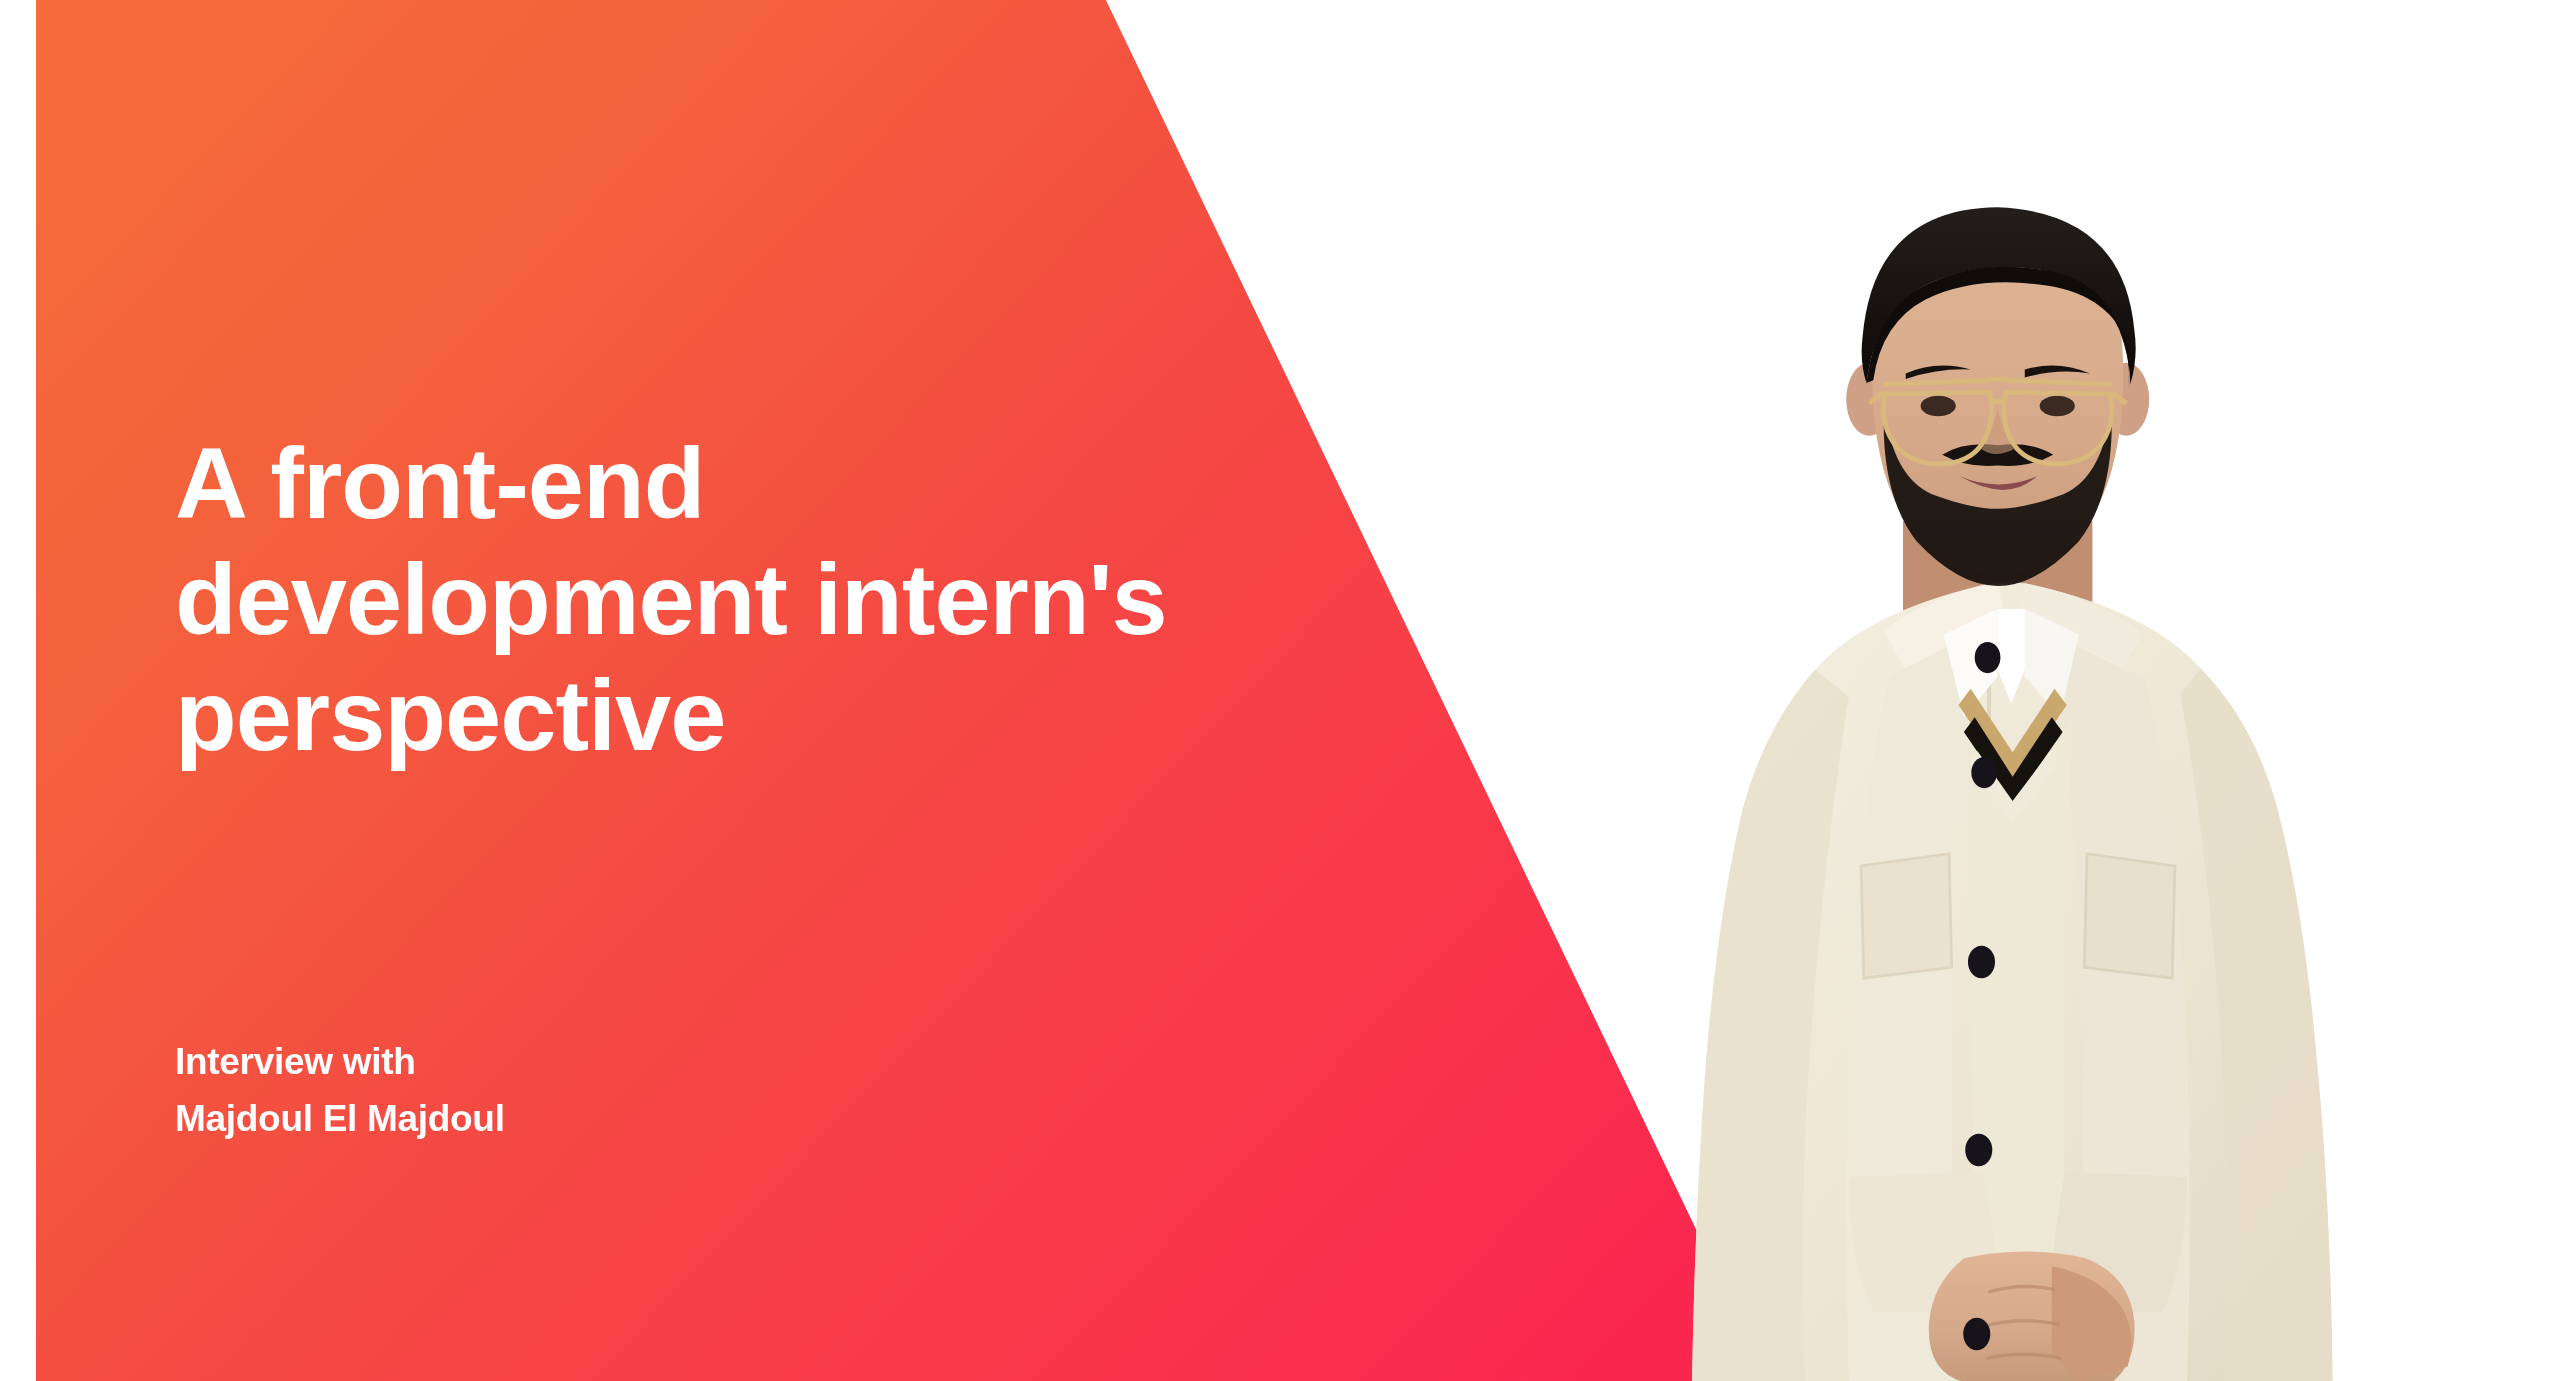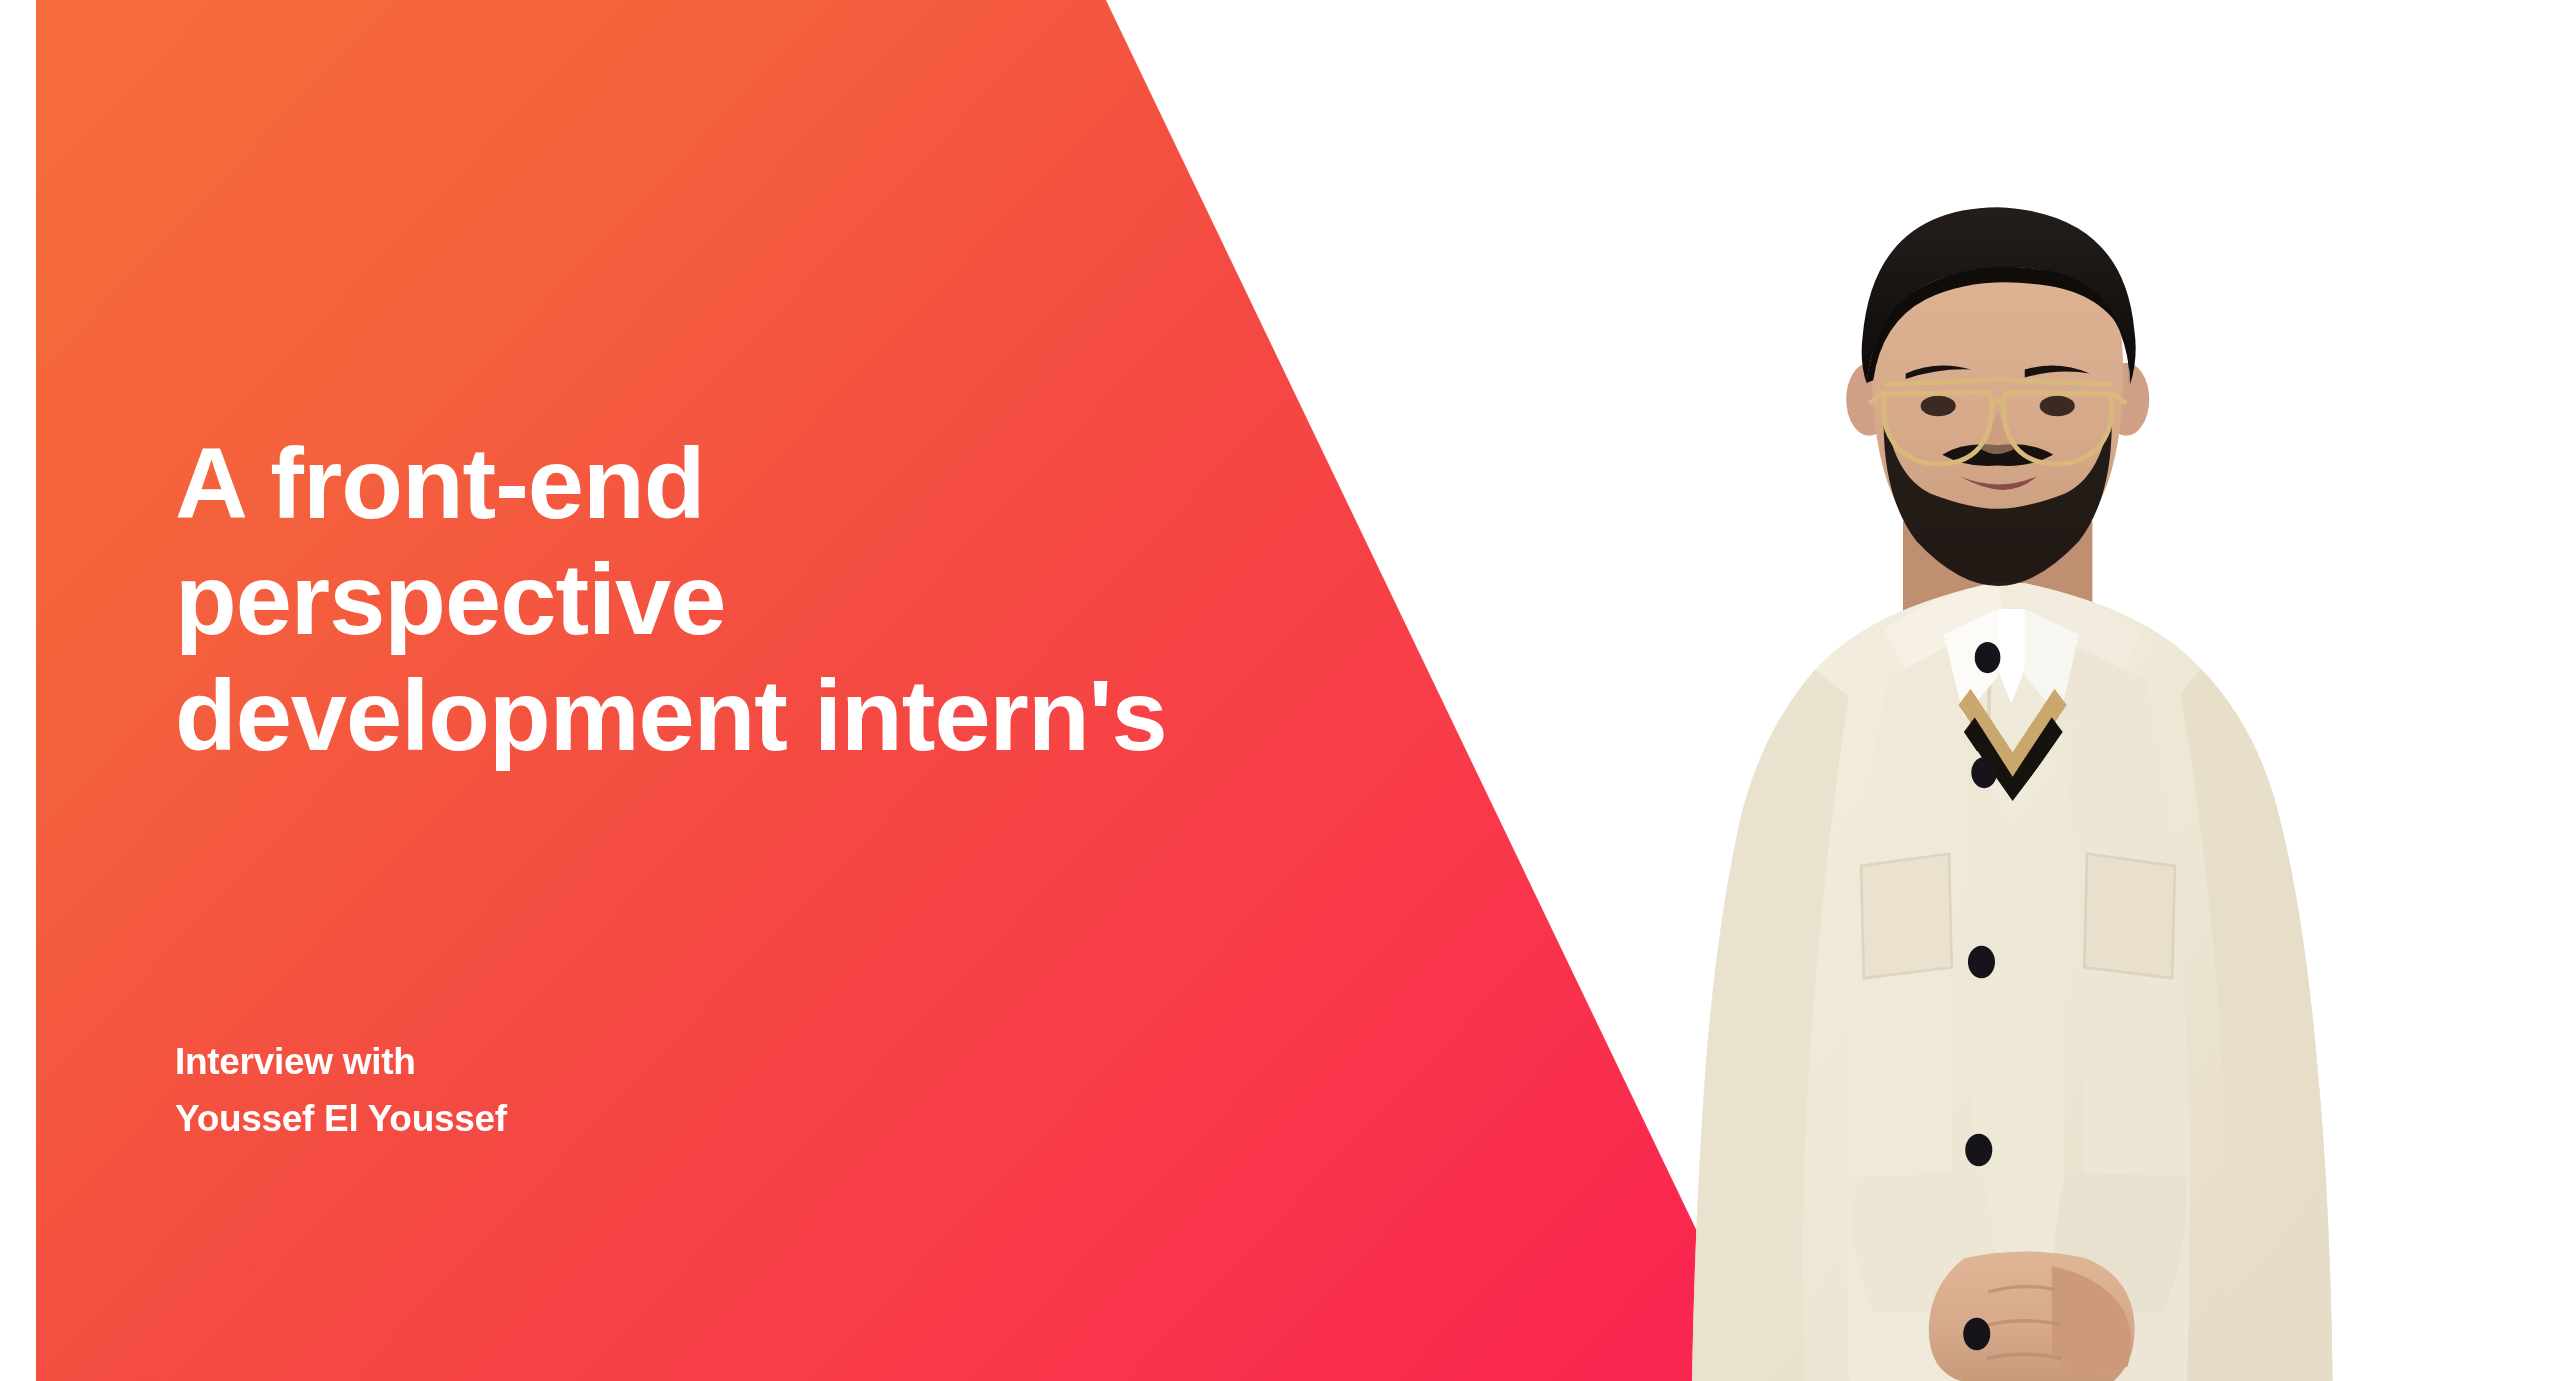--- a/index.html
+++ b/index.html
@@ -100,27 +100,27 @@
         </linearGradient>
       </defs>
       <polygon points="0,0 1582,0 2563,2043 0,2043" fill="url(#panelGrad)"></polygon>
     </svg>
   </div>
 
   <div class="copy">
 
     <h1 class="headline">
       <span class="hl-line">A front-end</span>
+      <span class="hl-line">development intern's</span>
       <span class="hl-line">perspective</span>
-      <span class="hl-line">development intern's</span>
     </h1>
 
     <div class="subcopy">
       <span class="sub-line">Interview with</span>
-      <span class="sub-line">Youssef El Youssef</span>
+      <span class="sub-line">Majdoul El Majdoul</span>
     </div>
 
   </div>
 
   <div class="portrait">
     <svg class="portrait-svg" viewBox="0 0 1100 1743" preserveAspectRatio="xMidYMax meet">
       <defs>
         <linearGradient id="jkt" x1="0" y1="0" x2="1" y2="1">
           <stop offset="0%" stop-color="#F4EFE1"></stop>
           <stop offset="55%" stop-color="#EDE6D4"></stop>

